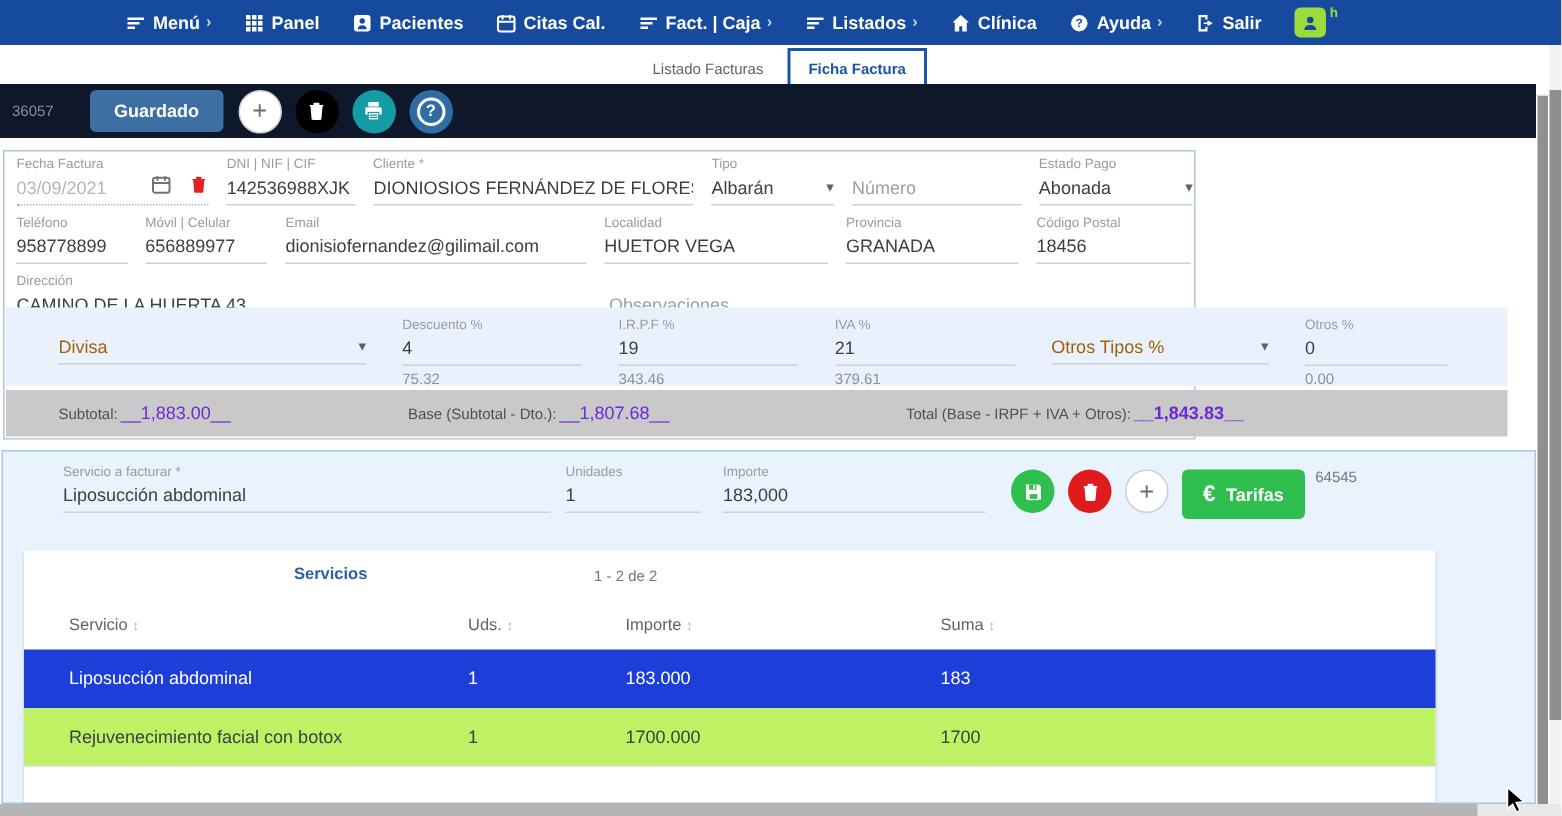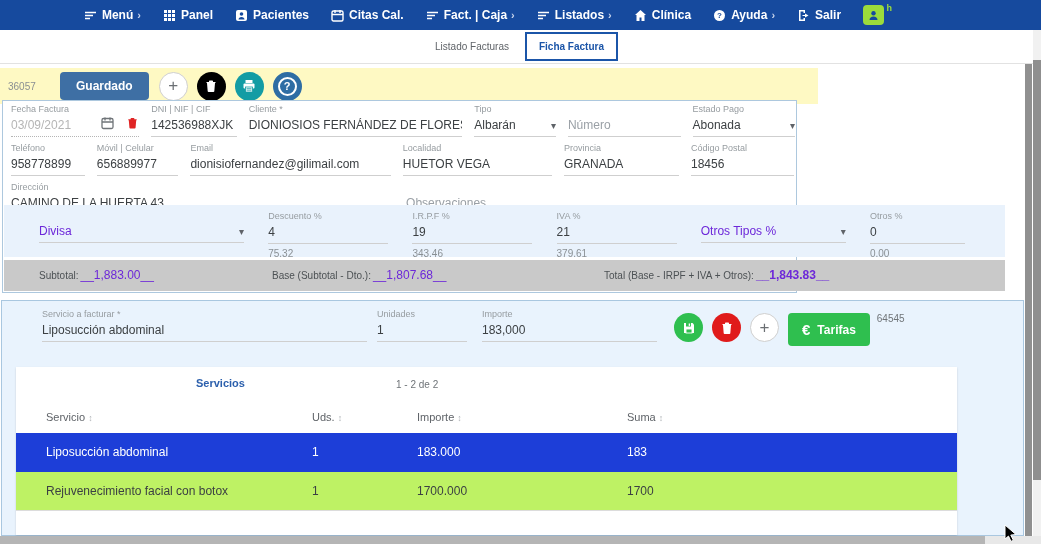--- a/index.html
+++ b/index.html
@@ -21,21 +21,21 @@
   .user-badge svg { width:13px; height:13px; }
   .user-sup { position:absolute; right:-8px; top:-2px; color:#9bdc3c; font-size:9px; font-weight:bold; }
 
   
   .tabbar { position:absolute; top:30px; left:0; width:1041px; height:34px; background:#fff;
     border-bottom:1px solid #e2e2e2; display:flex; align-items:center; justify-content:center; gap:4px; }
   .tab { font-size:10px; color:#5f6368; padding:7px 12px; cursor:pointer; }
   .tab.active { color:#1b55a8; font-weight:bold; border:2px solid #1b55a8; background:#fff; }
 
   
-  .toolbar { position:absolute; top:68px; left:0; width:818px; height:36px; background:#fef9c3;
+  .toolbar { position:absolute; top:56px; left:0; width:1024px; height:36px; background:#0f172a;
     display:flex; align-items:center; }
   .record-id { font-size:10px; color:#8a8f93; margin-left:8px; width:52px; }
   .btn-guardado { background:#3e6fa4; color:#fff; border:none; border-radius:4px;
     font-size:12px; font-weight:bold; padding:7px 16px; margin-right:10px; cursor:pointer; }
   .circle { width:29px; height:29px; border-radius:50%; border:none; display:flex;
     align-items:center; justify-content:center; margin-right:9px; cursor:pointer; font-size:15px; }
   .circle svg { width:14px; height:14px; }
   .circle.plus { background:#fff; border:1px solid #cfcfcf; color:#6b6f73; font-size:17px; }
   .circle.trash-black { background:#000; }
   .circle.print { background:#139ca4; }
@@ -55,21 +55,21 @@
   .lbl { font-size:9px; color:#969ca0; margin-bottom:2px; white-space:nowrap; }
   .field input { border:none; border-bottom:1px solid #cfcfcf; background:transparent;
     font-size:12px; color:#3c4043; outline:none; padding:2px 0 4px 0; width:100%;
     font-family:"Liberation Sans", sans-serif; }
   .field input::placeholder { color:#9aa0a6; opacity:1; }
   .field input.disabled { color:#b5b5b5; border-bottom:1px dotted #b5b5b5; }
   .date-icons { position:absolute; right:0; top:12px; display:flex; gap:12px; align-items:center; }
   .date-icons svg { width:13px; height:14px; }
   .select { display:flex; align-items:center; justify-content:space-between;
     border-bottom:1px solid #cfcfcf; padding:2px 0 4px 0; font-size:12px; color:#3c4043; cursor:pointer; }
-  .select .ph { color:#6d28d9; }
+  .select .ph { color:#a16207; }
   .caret { font-size:10px; color:#5f6368; }
 
   .tax-row { position:absolute; top:104px; left:1px; width:1001px; height:52px; background:#e9f2fc;
     display:grid; grid-template-columns:205px 120px 120px 120px 145px 95px;
     justify-content:space-between; padding:6px 40px 0 35px; }
   .tax-row .select { margin-top:11px; }
   .computed { font-size:10px; color:#8a9094; margin-top:4px; }
 
   .totals-row { position:absolute; top:159px; left:1px; width:1001px; height:31px;
     background:#c9c9c9; }

